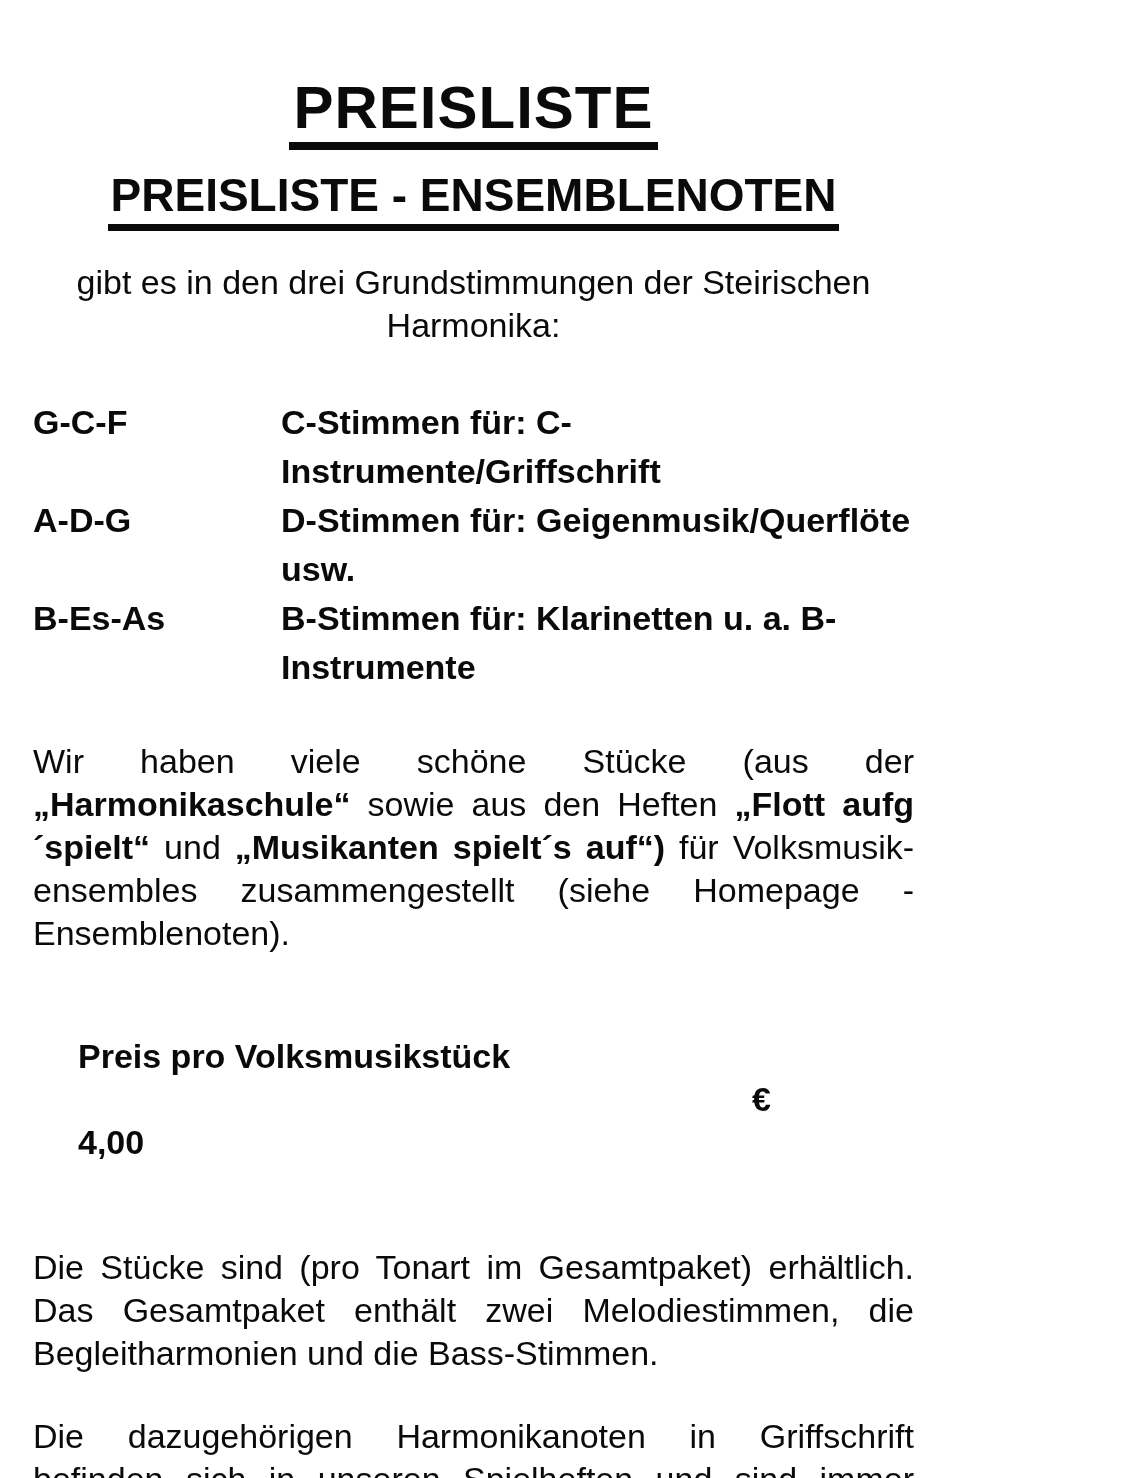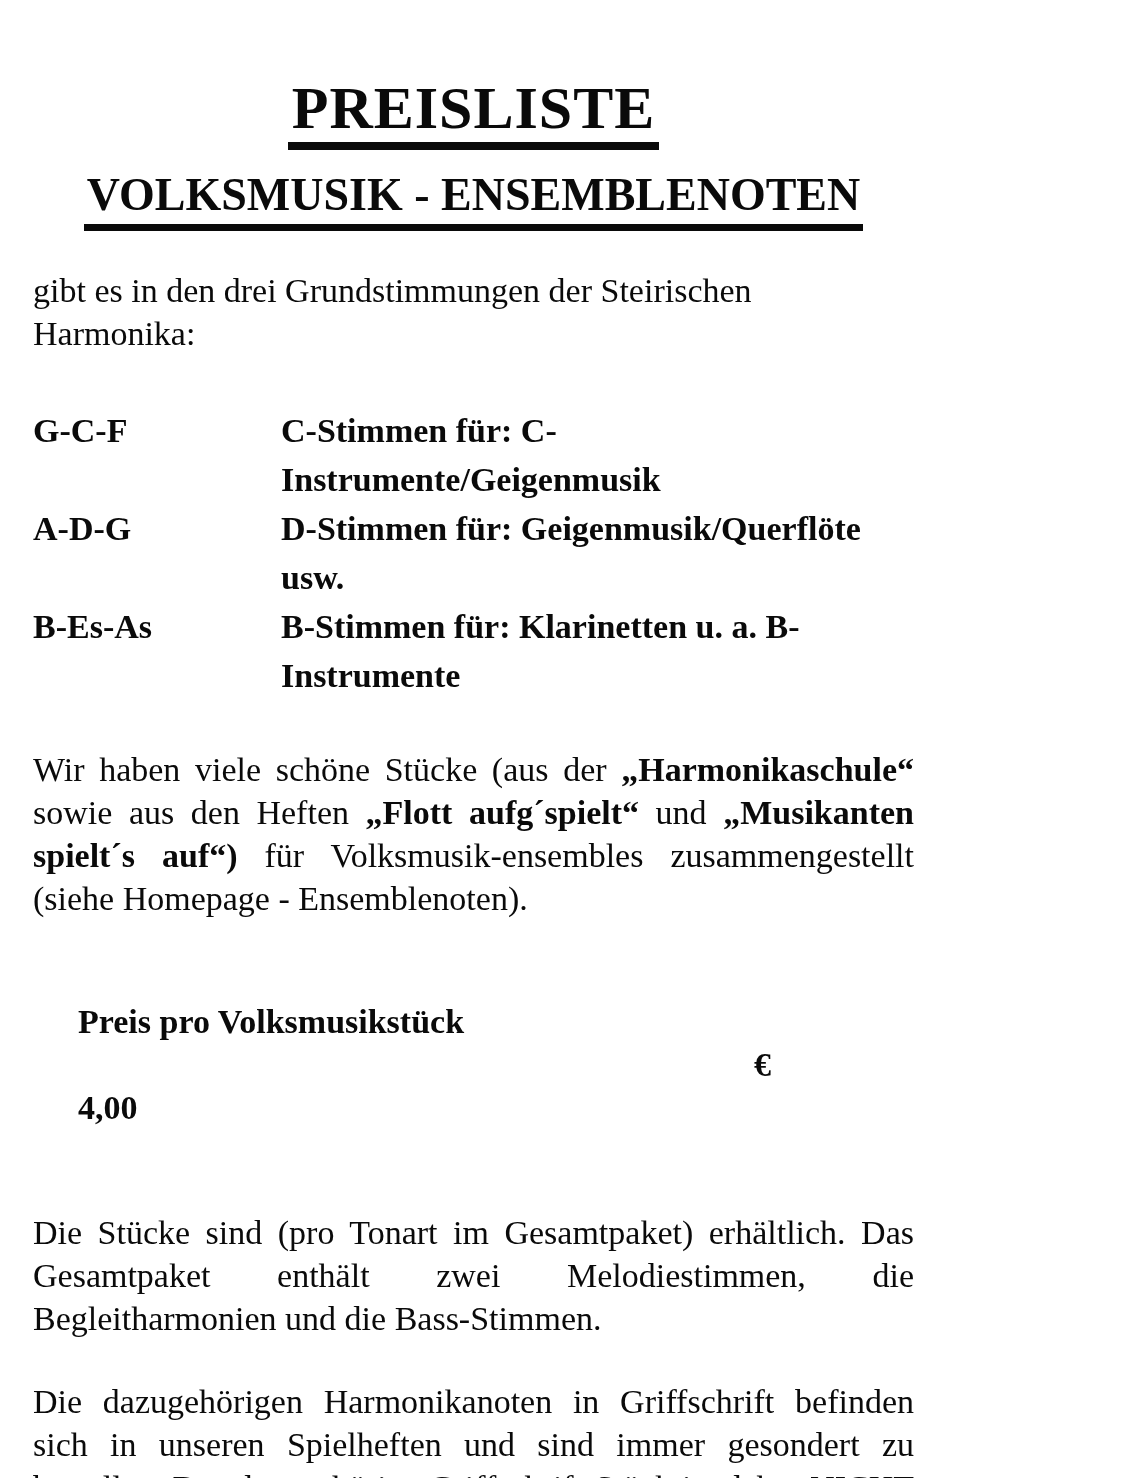--- a/index.html
+++ b/index.html
@@ -7,21 +7,21 @@
     padding: 0;
     background: #ffffff;
   }
   .page {
     position: relative;
     width: 944px;
     height: 1478px;
     box-sizing: border-box;
     background: #ffffff;
     color: #0a0a0a;
-    font-family: Liberation Serif, serif;
+    font-family: Liberation Sans, sans-serif;
     padding: 78px 30px 0 33px;
     overflow: hidden;
   }
   .center { text-align: center; }
 
   .title {
     font-size: 60px;
     font-weight: bold;
     line-height: 1;
     letter-spacing: 1px;
@@ -40,21 +40,22 @@
     padding: 0 3px 6px 3px;
     margin: 0;
   }
 
   .body-text {
     font-size: 34px;
     line-height: 43px;
   }
 
   .intro {
-    margin-top: 38px;
+    margin-top: 30px;
+    text-align: center;
   }
 
   .tuning-table {
     margin-top: 51px;
     font-weight: bold;
   }
   .tuning-row {
     display: flex;
     line-height: 49px;
   }
@@ -91,29 +92,29 @@
 </head>
 <body>
 
 <div class="page">
 
   <div class="center">
     <h1 class="title">PREISLISTE</h1>
   </div>
 
   <div class="center subtitle-wrap">
-    <h2 class="subtitle">VOLKSMUSIK - ENSEMBLENOTEN</h2>
+    <h2 class="subtitle">PREISLISTE - ENSEMBLENOTEN</h2>
   </div>
 
   <div class="body-text intro">gibt es in den drei Grundstimmungen der Steirischen Harmonika:</div>
 
   <div class="body-text tuning-table">
     <div class="tuning-row">
       <span class="tuning-keys">G-C-F</span>
-      <span class="tuning-desc">C-Stimmen für: C-Instrumente/Geigenmusik</span>
+      <span class="tuning-desc">C-Stimmen für: C-Instrumente/Griffschrift</span>
     </div>
     <div class="tuning-row">
       <span class="tuning-keys">A-D-G</span>
       <span class="tuning-desc">D-Stimmen für: Geigenmusik/Querflöte usw.</span>
     </div>
     <div class="tuning-row">
       <span class="tuning-keys">B-Es-As</span>
       <span class="tuning-desc">B-Stimmen für: Klarinetten u. a. B-Instrumente</span>
     </div>
   </div>

